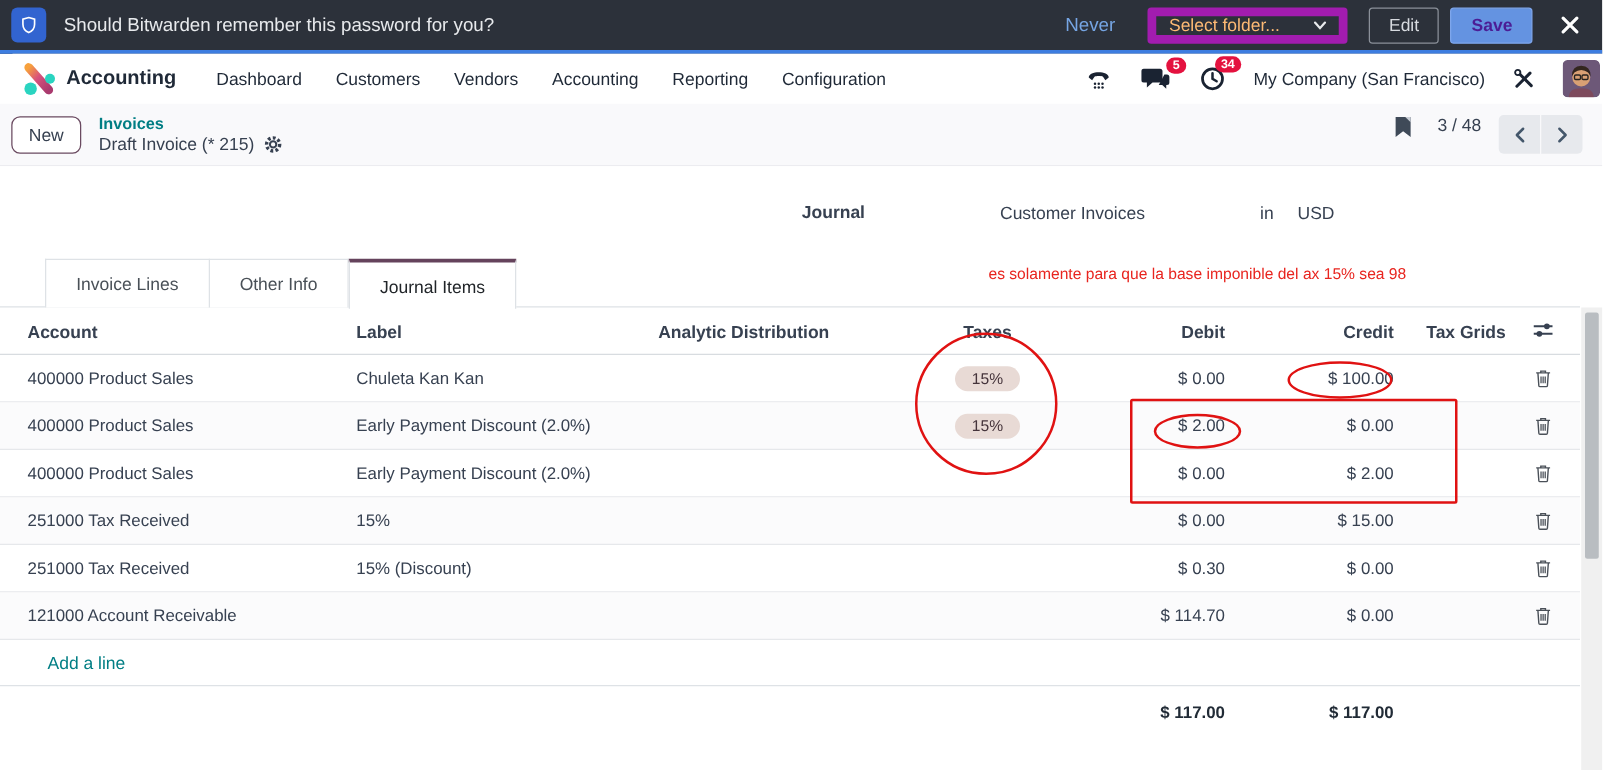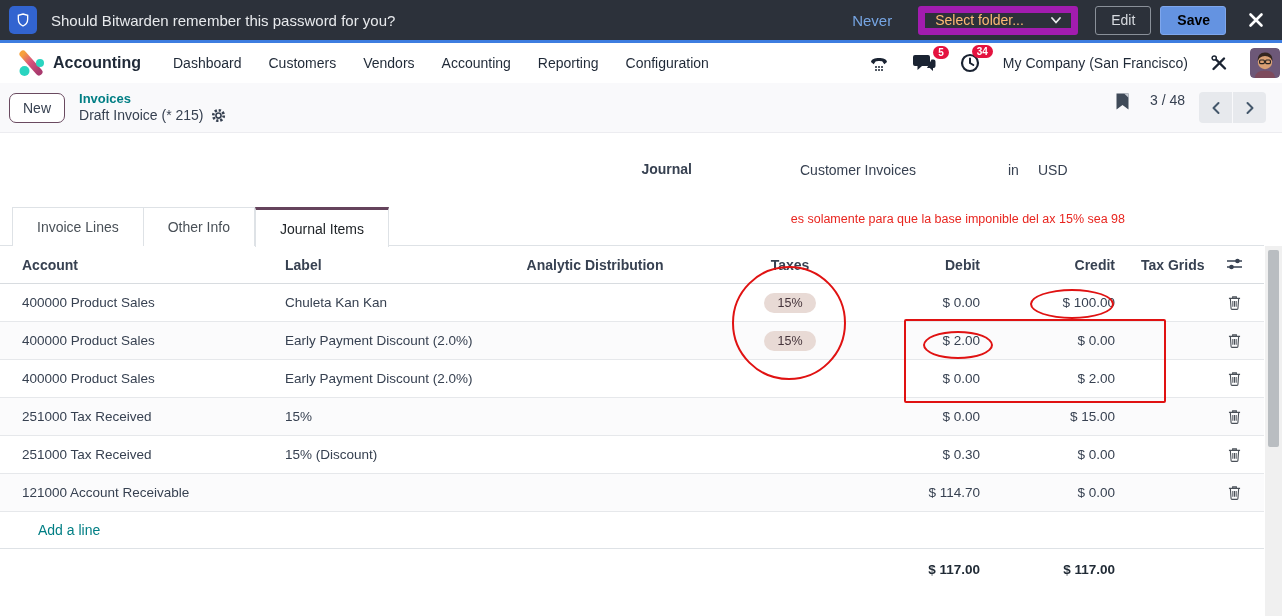--- a/index.html
+++ b/index.html
@@ -11,21 +11,21 @@
             border-bottom:3px solid #3d7de0; display:flex; align-items:center; }
   .bw-logo { width:28px; height:28px; margin-left:9px; border-radius:5px; background:#3264d0;
              display:flex; align-items:center; justify-content:center; flex:0 0 auto; }
   .bw-msg { color:#e8eaed; font-size:15px; margin-left:14px; }
   .bw-spacer { flex:1; }
   .bw-never { color:#76a5e3; font-size:15px; margin-right:26px; cursor:pointer; }
   .bw-select { width:160px; height:29px; border:7px solid #a21caf; border-radius:3px; color:#fdba74;
                font-size:14px; display:flex; align-items:center; padding:0 10px; justify-content:space-between; cursor:pointer; }
   .bw-btn { height:29px; border-radius:3px; font-size:14px; display:flex; align-items:center; padding:0 15px; cursor:pointer; }
   .bw-edit { border:1px solid #8a9099; color:#d8dbe0; margin-left:17px; }
-  .bw-save { background:#6493e1; border:1px solid #7ea6ec; color:#000000; margin-left:9px; font-weight:bold;padding-left:16px; }
+  .bw-save { background:#6493e1; border:1px solid #7ea6ec; color:#4c1d95; margin-left:9px; font-weight:bold;padding-left:16px; }
   .bw-close { margin:0 18px 0 22px; cursor:pointer; display:flex; }
 
   
   .nav { position:absolute; top:43px; left:10px; width:100%; height:40px; background:#fff;
          display:flex; align-items:center; }
   .nav-logo { margin-left:8px; display:flex; }
   .nav-app { font-size:16px; font-weight:600; color:#1f2937; margin-left:9px; }
   .nav-menu { display:flex; gap:27px; margin-left:32px; }
   .nav-item { font-size:14px; color:#1f2937; cursor:pointer; }
   .nav-right { margin-left:auto; display:flex; align-items:center; gap:22px; margin-right:12px; }
@@ -55,21 +55,21 @@
   .content { position:absolute; top:133px; left:0; width:100%; height:483px; background:#fff; }
   .journal-label { position:absolute; left:600px; top:28px; width:92px; text-align:right;
                    font-size:14px; font-weight:bold; color:#374151; }
   .journal-value { position:absolute; left:800px; top:29px; font-size:14px; color:#374151; }
   .journal-in  { position:absolute; left:1008px; top:29px; font-size:14px; color:#374151; }
   .journal-cur { position:absolute; left:1038px; top:29px; font-size:14px; color:#374151; }
   .red-note { position:absolute; right:157px; top:79px; font-size:12.5px; color:#e8251f; }
 
   
   .tab-strip { position:absolute; top:74px; left:0; right:18px; height:39px;
-               border-bottom:1px solid #dee2e6; display:flex; padding-left:12px; }
+               border-bottom:1px solid #dee2e6; display:flex; padding-left:36px; }
   .tab { height:39px; padding:0 24px; display:flex; align-items:center; font-size:14px;
          color:#495057; border:1px solid #dee2e6; border-bottom:none; background:#fff; cursor:pointer; }
   .tab + .tab { border-left:none; }
   .tab.active { border-top:3px solid #65435c; color:#212529; font-weight:500; height:40px;
                 margin-bottom:-1px; border-left:1px solid #dee2e6; z-index:2; }
 
   
   .jtable { position:absolute; top:113px; left:0; width:1264px; }
   .trow { display:grid; grid-template-columns:250px 250px 190px 200px 110px 135px 70px 1fr;
           align-items:center; height:38px; border-bottom:1px solid #e6e8eb; font-size:13.5px; color:#374151; }

